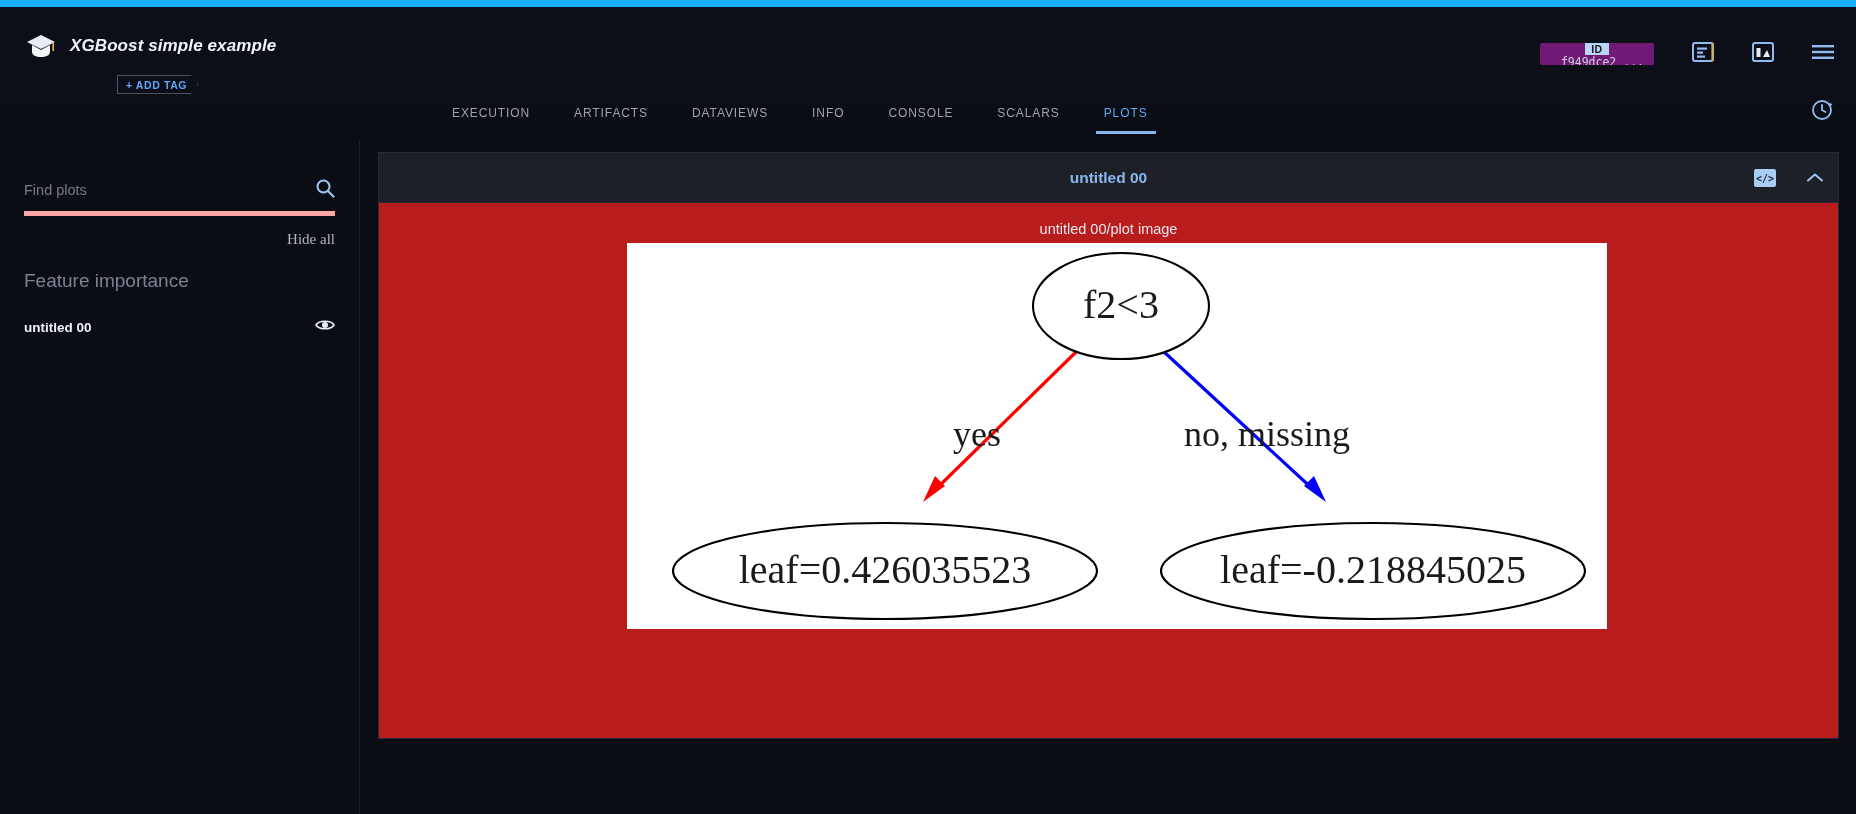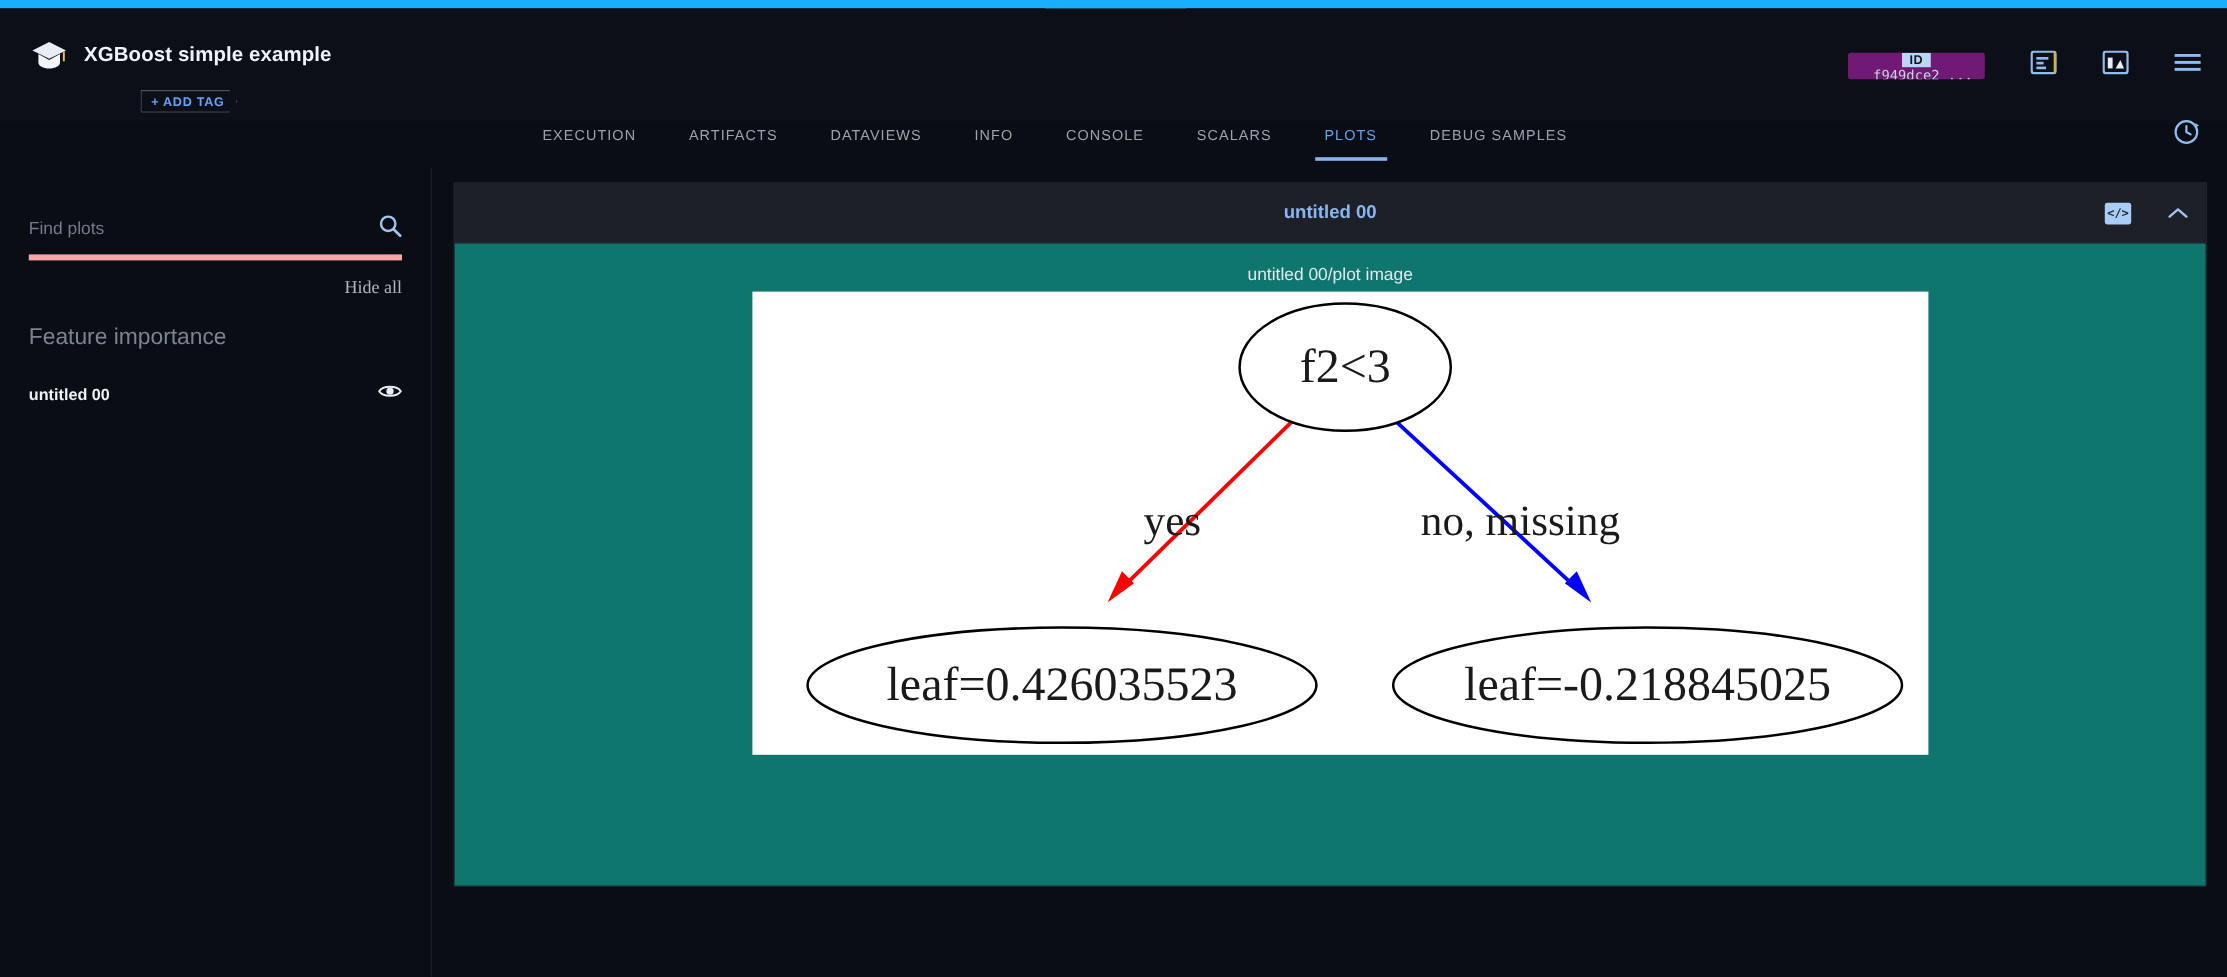--- a/index.html
+++ b/index.html
@@ -30,21 +30,21 @@
   }
 
   
   #header {
     position: absolute; top: 7px; left: 0;
     width: 1856px; height: 95px;
     background: #0c0f17;
   }
   #brand {
     position: absolute; left: 26px; top: 26px;
-    display: flex; align-items: center; gap: 14px;
+    display: flex; align-items: center; gap: 14px; font-style: italic;
   }
   #brand-logo { width: 30px; height: 26px; display: block; }
   #brand-title {
     color: #f0f3fa; font-size: 17px; font-weight: bold;
     letter-spacing: 0.1px;
   }
   #add-tag {
     position: absolute; left: 85px; top: 68px;
     height: 19px; padding: 0 10px 0 8px;
     border: 1px solid #4a5160;
@@ -192,21 +192,21 @@
     border-radius: 2px;
     display: flex; align-items: center; justify-content: center;
     color: #1f2733; font-size: 10px; font-weight: bold;
     font-family: "DejaVu Sans Mono", monospace;
     cursor: pointer;
   }
   #collapse-btn { cursor: pointer; display: flex; }
 
   #plot-body {
     height: 535px;
-    background: #0f766e;
+    background: #b91c1c;
     position: relative;
   }
   #plot-image-title {
     text-align: center;
     color: #e3e7ee;
     font-size: 14.5px;
     padding-top: 18px;
   }
   #plot-canvas {
     position: absolute;
@@ -287,21 +287,20 @@
 </div>
 
 <div id="tabs">
   <div class="tab">EXECUTION</div>
   <div class="tab">ARTIFACTS</div>
   <div class="tab">DATAVIEWS</div>
   <div class="tab">INFO</div>
   <div class="tab">CONSOLE</div>
   <div class="tab">SCALARS</div>
   <div class="tab active">PLOTS</div>
-  <div class="tab">DEBUG SAMPLES</div>
 
   <span id="refresh-icon-wrap">
     <svg width="24" height="24" viewBox="0 0 24 24">
       <circle cx="12" cy="12" r="9" fill="none" stroke="#8fbdf0" stroke-width="1.8"></circle>
       <path d="M12 7 L12 12 L15.5 14" fill="none" stroke="#8fbdf0" stroke-width="1.8" stroke-linecap="round"></path>
       <path d="M19.5 4.5 L22.5 6.5 L19.5 8.5" fill="#8fbdf0"></path>
     </svg>
   </span>
 </div>
 

